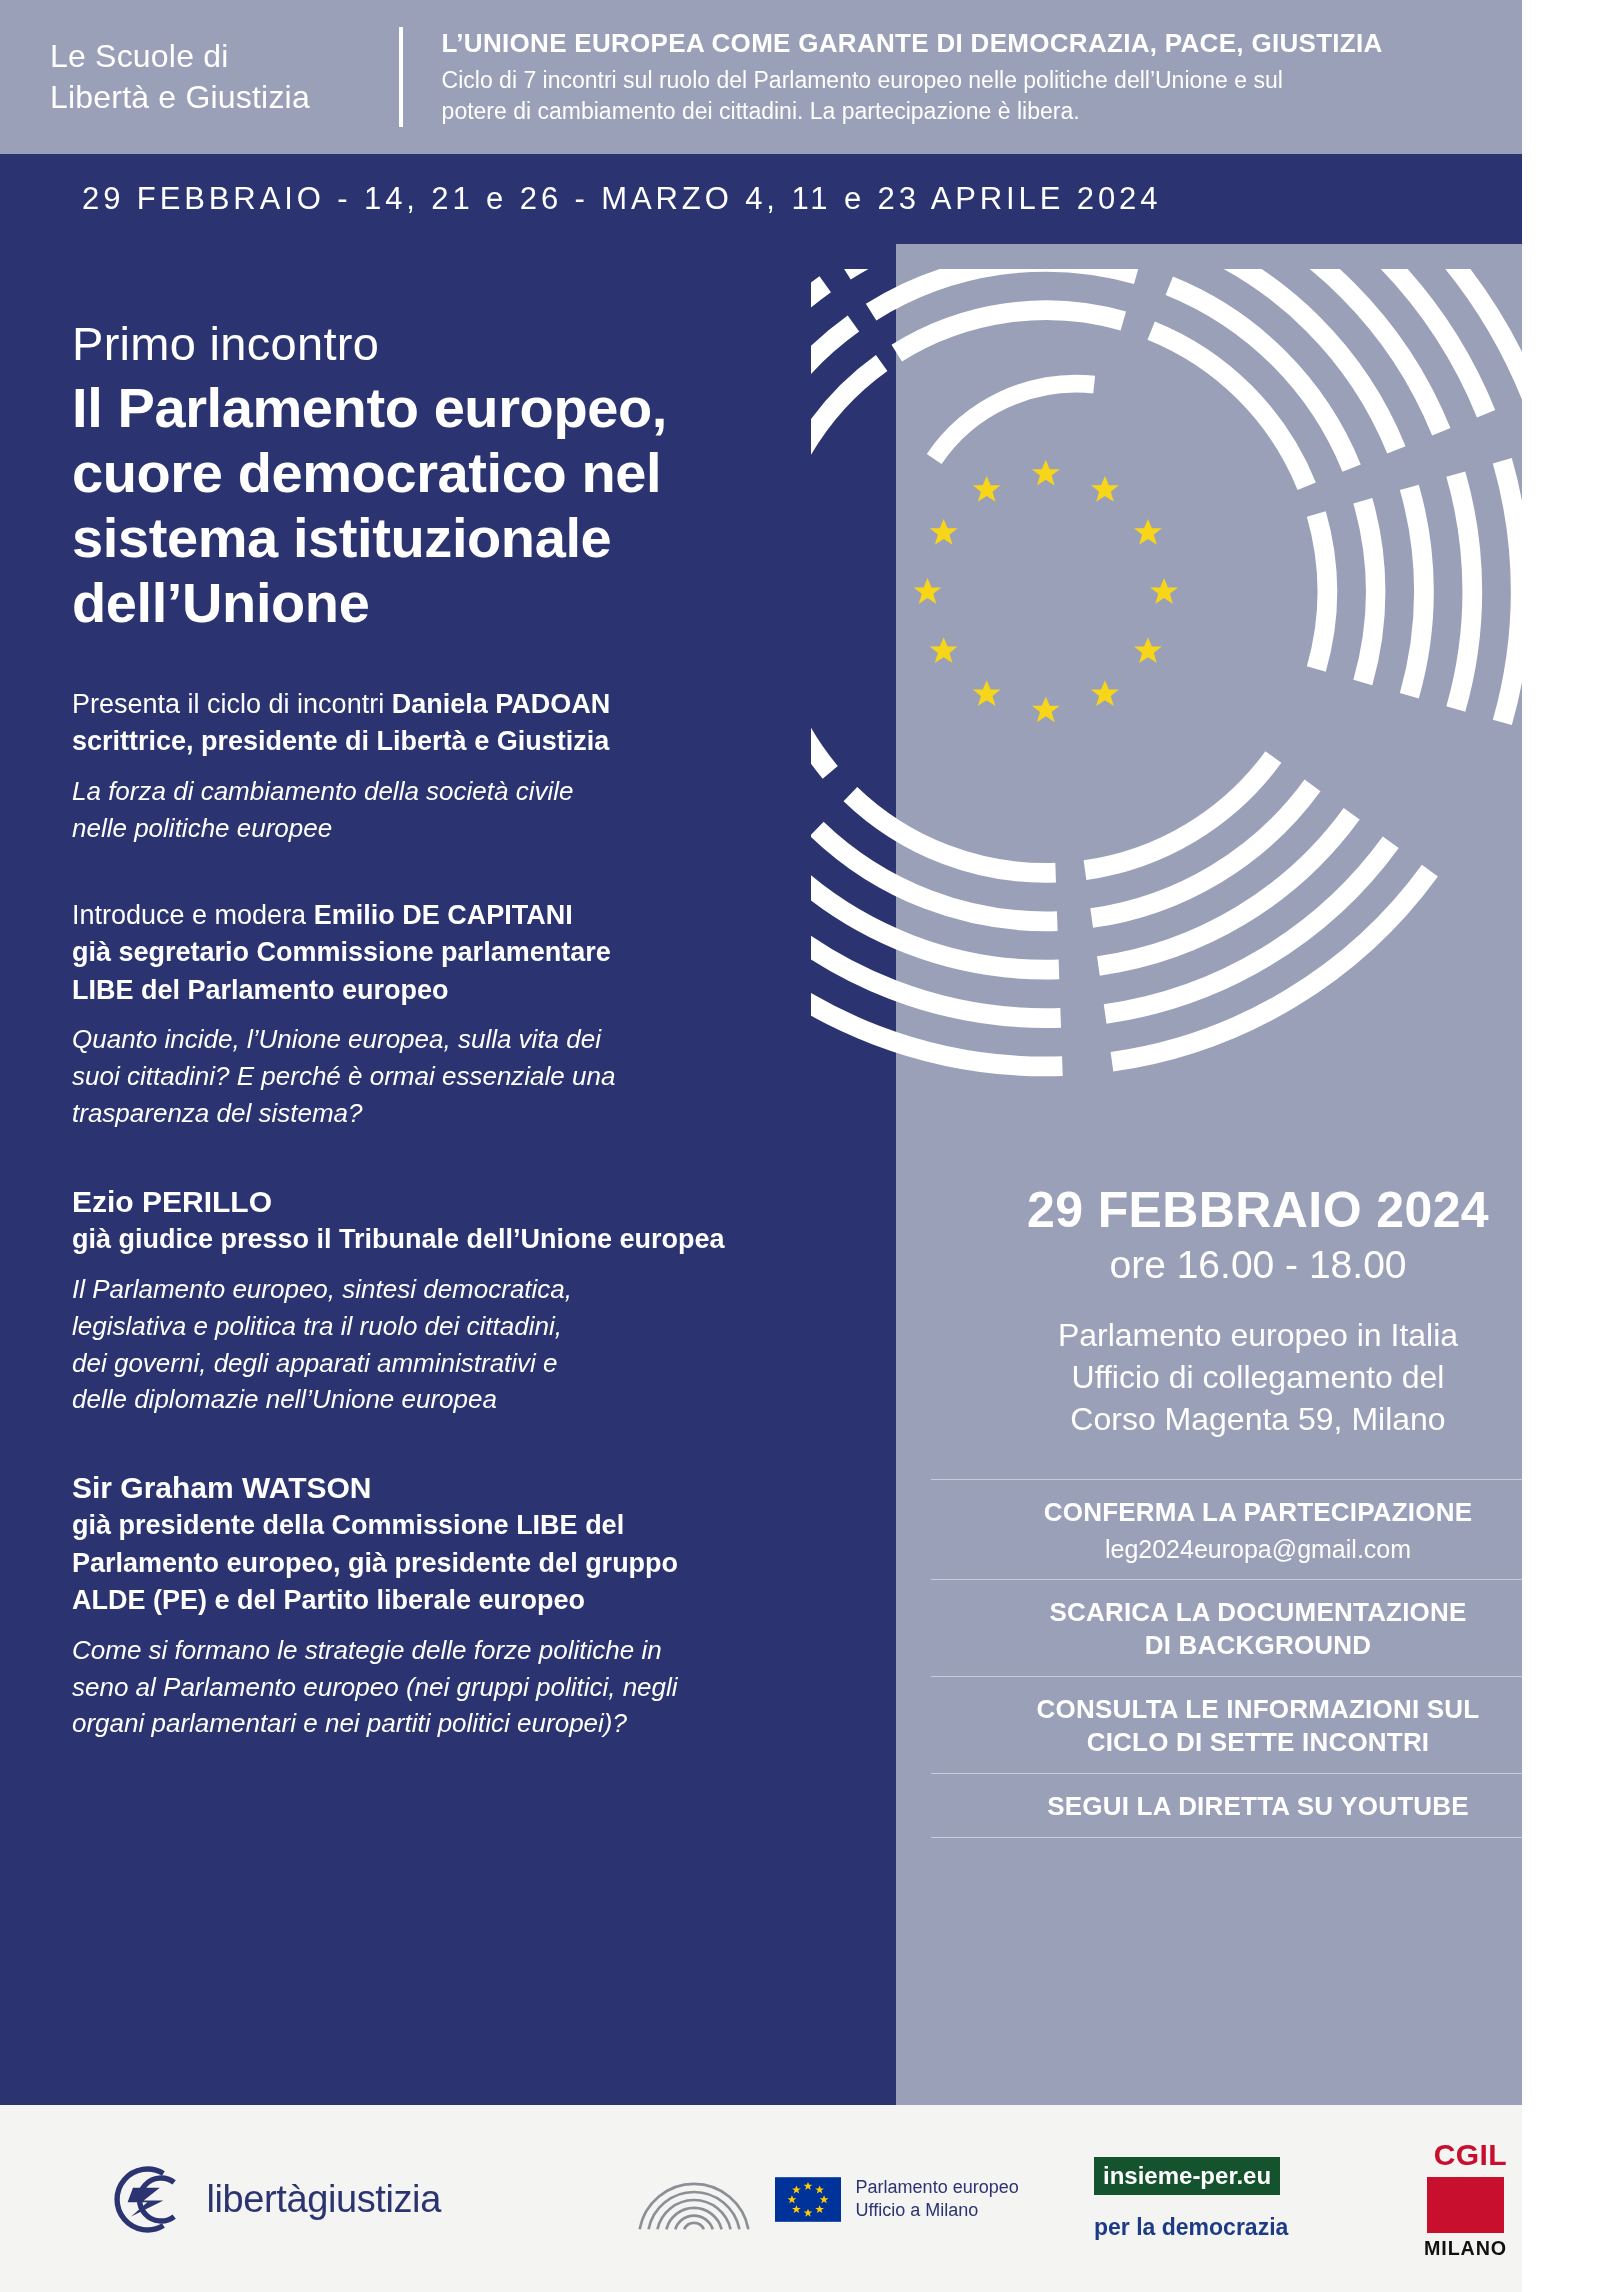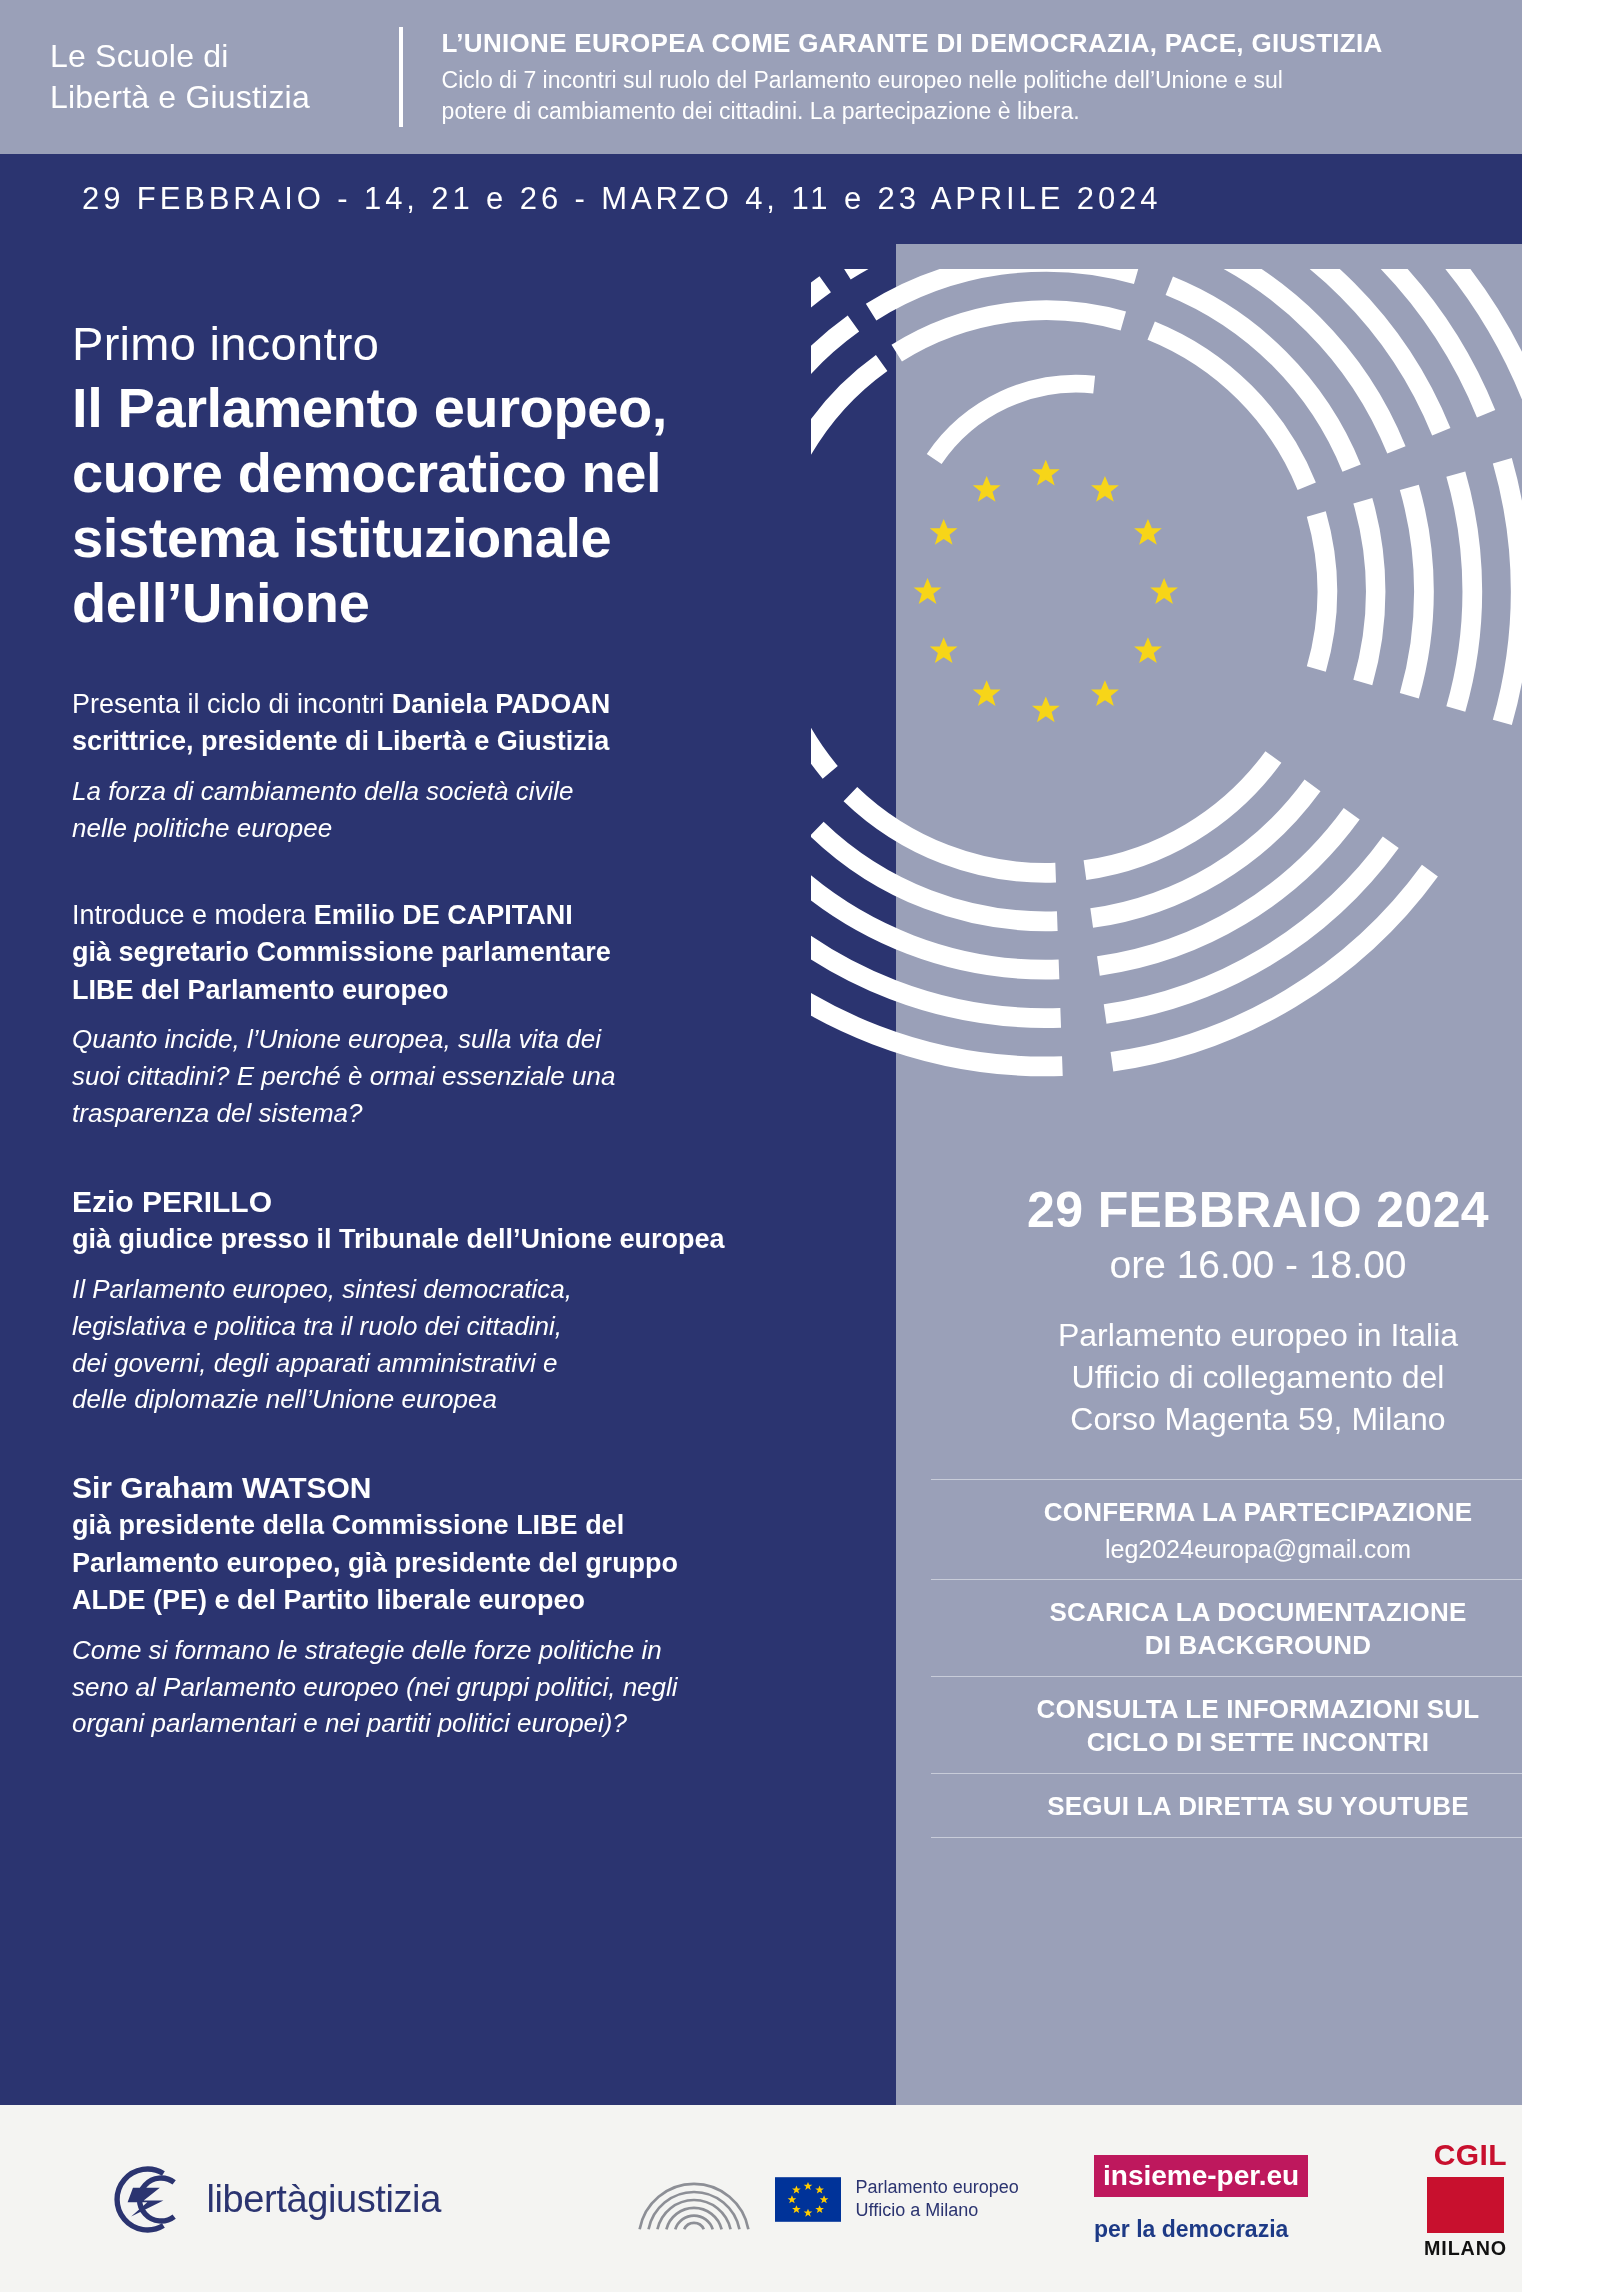--- a/index.html
+++ b/index.html
@@ -219,23 +219,23 @@
     font-size: 18px;
     color: #2b3470;
     line-height: 1.3;
   }
   .logo-ins {
     position: absolute;
     left: 1094px;
     text-align: left;
   }
   .ins-top {
-    background: #be185d;
+    background: #14532d;
     color: #ffffff;
-    font-size: 28px;
+    font-size: 24px;
     font-weight: 700;
     padding: 4.5px 9px 5.4px;
     display: inline-block;
   }
   .ins-bottom {
     color: #1d3a86;
     font-size: 23px;
     font-weight: 700;
     margin-top: 19px;
   }

